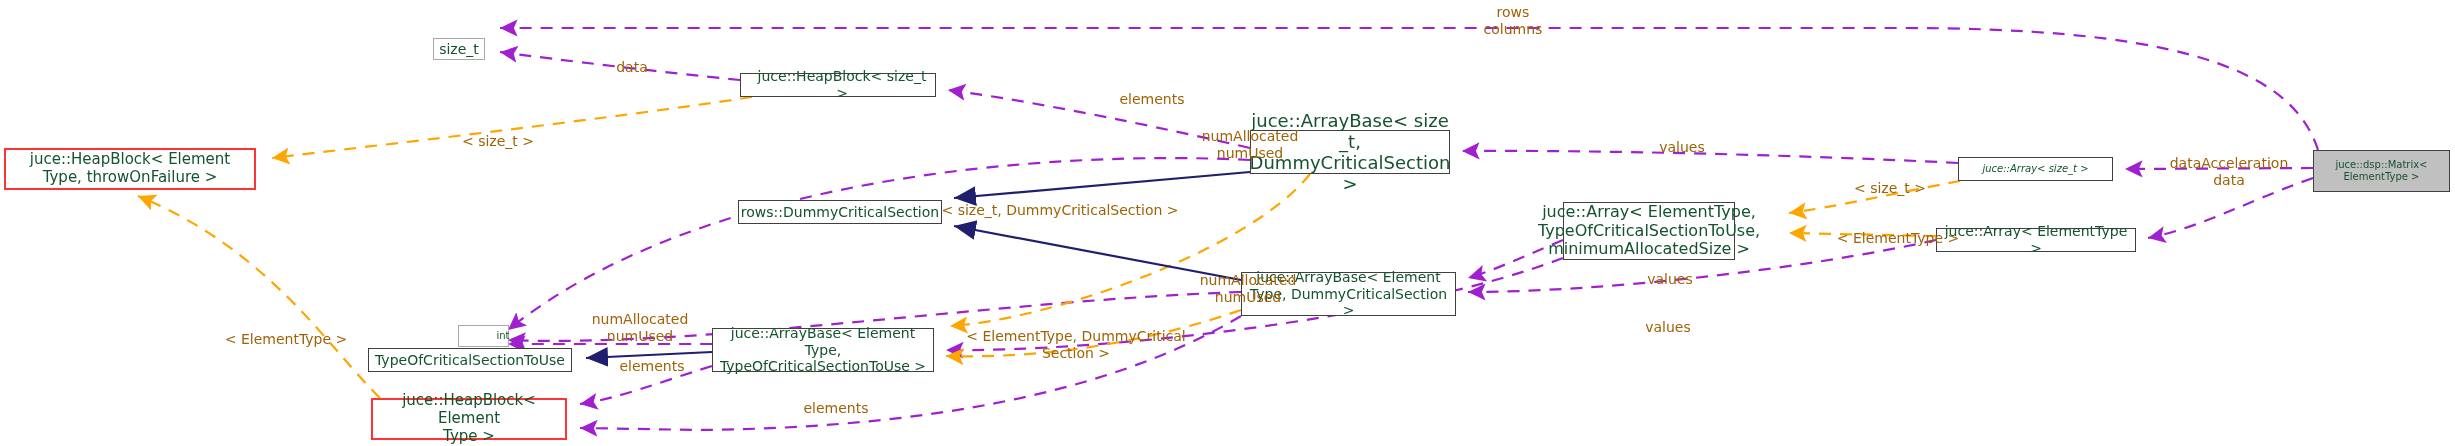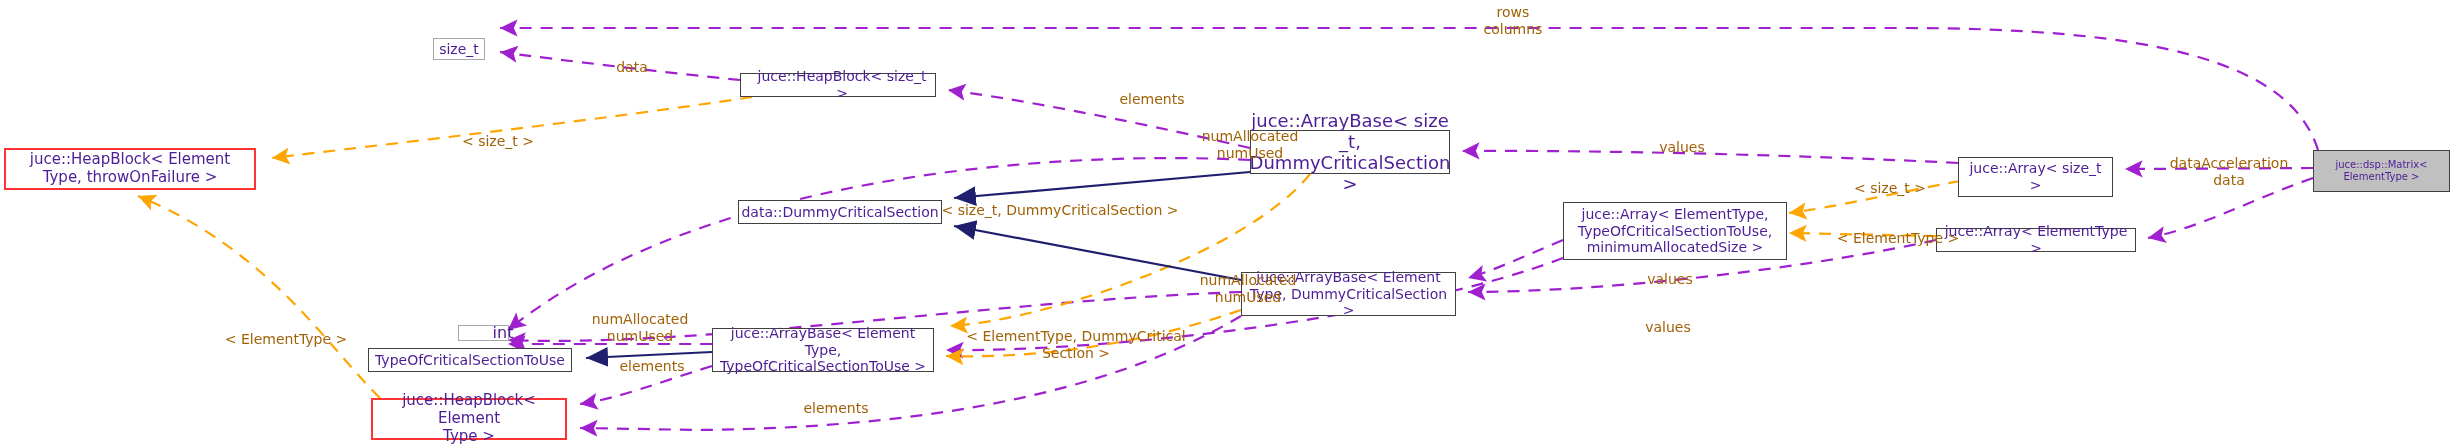--- a/index.html
+++ b/index.html
@@ -25,21 +25,21 @@
   }
   .node {
     position: absolute;
     box-sizing: border-box;
     display: flex;
     align-items: center;
     justify-content: center;
     text-align: center;
     background: #ffffff;
     border: 1px solid #404040;
-    color: #4c1d95;
+    color: #14532d;
     font-size: 15px;
     line-height: 1.18;
     white-space: pre-line;
     padding: 2px 5px;
   }
   .node.thin {
     border: 1px solid #a8a8a8;
   }
   .node.plain {
     border: 1px solid #404040;
@@ -171,45 +171,45 @@
     <g>
       <path d="M712,352 L586,358" fill="none" stroke="#1f1f6e" stroke-width="2.2" marker-end="url(#arrowNavy)"></path>
     </g>
   </svg>
 
   <div class="node red" style="left:4px; top:148px; width:252px; height:42px;">juce::HeapBlock&lt; Element
 Type, throwOnFailure &gt;</div>
 
   <div class="node thin" style="left:433px; top:38px; width:52px; height:22px; font-size:14px;">size_t</div>
 
-  <div class="node thin" style="left:458px; top:325px; width:38px; height:16px; font-size:16px;padding-left:44px;">int</div>
+  <div class="node thin" style="left:458px; top:325px; width:38px; height:22px; font-size:10px;padding-left:44px;">int</div>
 
   <div class="node plain" style="left:368px; top:348px; width:204px; height:24px; font-size:14px;">TypeOfCriticalSectionToUse</div>
 
   <div class="node red" style="left:371px; top:398px; width:196px; height:42px;">juce::HeapBlock&lt; Element
 Type &gt;</div>
 
   <div class="node plain" style="left:740px; top:73px; width:196px; height:24px; font-size:14px;padding-left:13px;">juce::HeapBlock&lt; size_t &gt;</div>
 
-  <div class="node plain" style="left:738px; top:200px; width:204px; height:24px; font-size:14px;">data::DummyCriticalSection</div>
+  <div class="node plain" style="left:738px; top:200px; width:204px; height:24px; font-size:14px;">rows::DummyCriticalSection</div>
 
   <div class="node plain" style="left:712px; top:328px; width:222px; height:44px; font-size:14px;">juce::ArrayBase&lt; Element
 Type, TypeOfCriticalSectionToUse &gt;</div>
 
   <div class="node plain" style="left:1250px; top:130px; width:200px; height:44px; font-size:18px;">juce::ArrayBase&lt; size
 _t, DummyCriticalSection &gt;</div>
 
   <div class="node plain" style="left:1241px; top:272px; width:215px; height:44px; font-size:14px;">juce::ArrayBase&lt; Element
 Type, DummyCriticalSection &gt;</div>
 
-  <div class="node plain" style="left:1563px; top:202px; width:224px; height:58px; font-size:14px;">juce::Array&lt; ElementType,
+  <div class="node plain" style="left:1563px; top:202px; width:172px; height:58px; font-size:16px;">juce::Array&lt; ElementType,
 TypeOfCriticalSectionToUse,
 minimumAllocatedSize &gt;</div>
 
-  <div class="node plain" style="left:1958px; top:157px; width:155px; height:40px; font-size:14px;">juce::Array&lt; size_t &gt;</div>
+  <div class="node plain" style="left:1958px; top:157px; width:155px; height:24px; font-size:10px;font-style:italic;">juce::Array&lt; size_t &gt;</div>
 
   <div class="node plain" style="left:1936px; top:228px; width:200px; height:24px; font-size:14px;">juce::Array&lt; ElementType &gt;</div>
 
   <div class="node current" style="left:2313px; top:150px; width:137px; height:42px; font-size:10px;">juce::dsp::Matrix&lt;
 ElementType &gt;</div>
 
   <div class="edge-label" style="left:1513px; top:4px;">rows
 columns</div>
 
   <div class="edge-label" style="left:632px; top:59px;">data</div>

